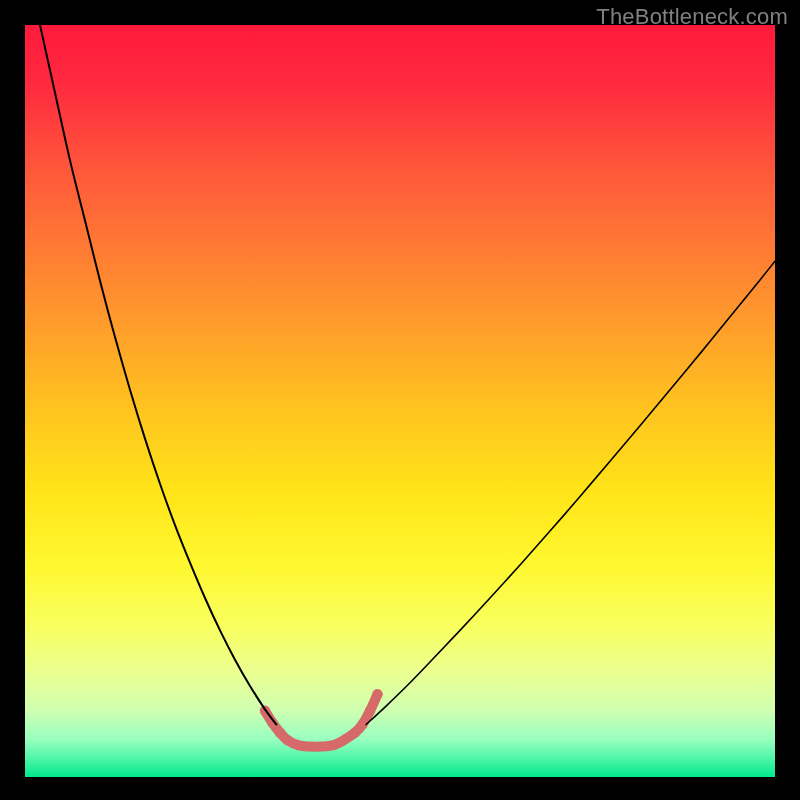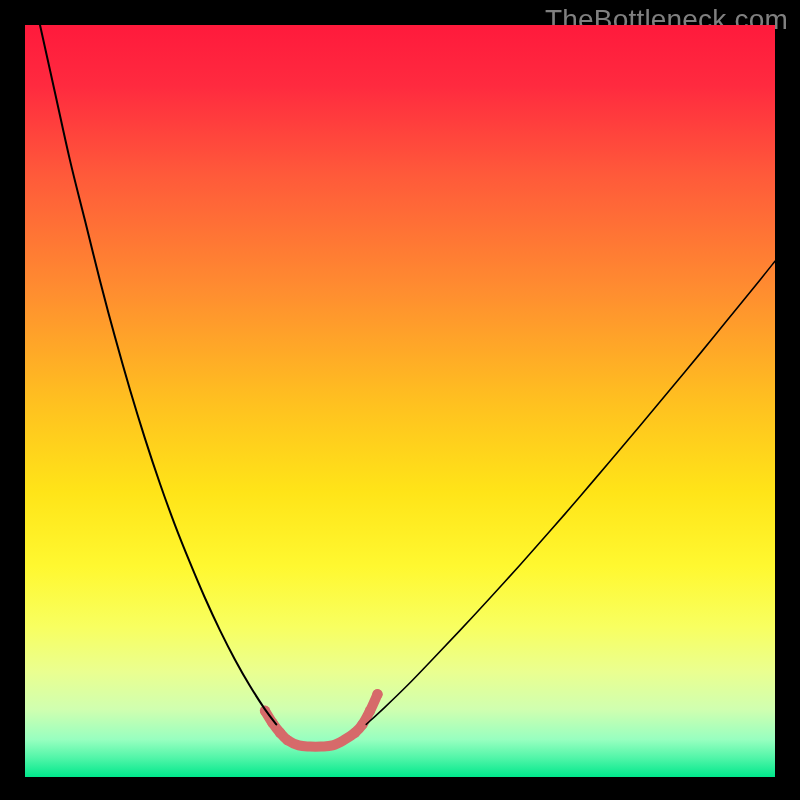--- a/index.html
+++ b/index.html
@@ -23,21 +23,21 @@
     left: 25px;
     top: 25px;
     width: 750px;
     height: 752px;
   }
   .watermark {
     position: absolute;
     top: 4px;
     right: 12px;
     font-family: Arial, Helvetica, sans-serif;
-    font-size: 28px;
+    font-size: 22px;
     color: #808080;
     letter-spacing: 0.2px;
   }
   svg { display: block; }
 </style>
 </head>
 <body>
 
 <div class="frame">
   <div class="watermark">TheBottleneck.com</div>

